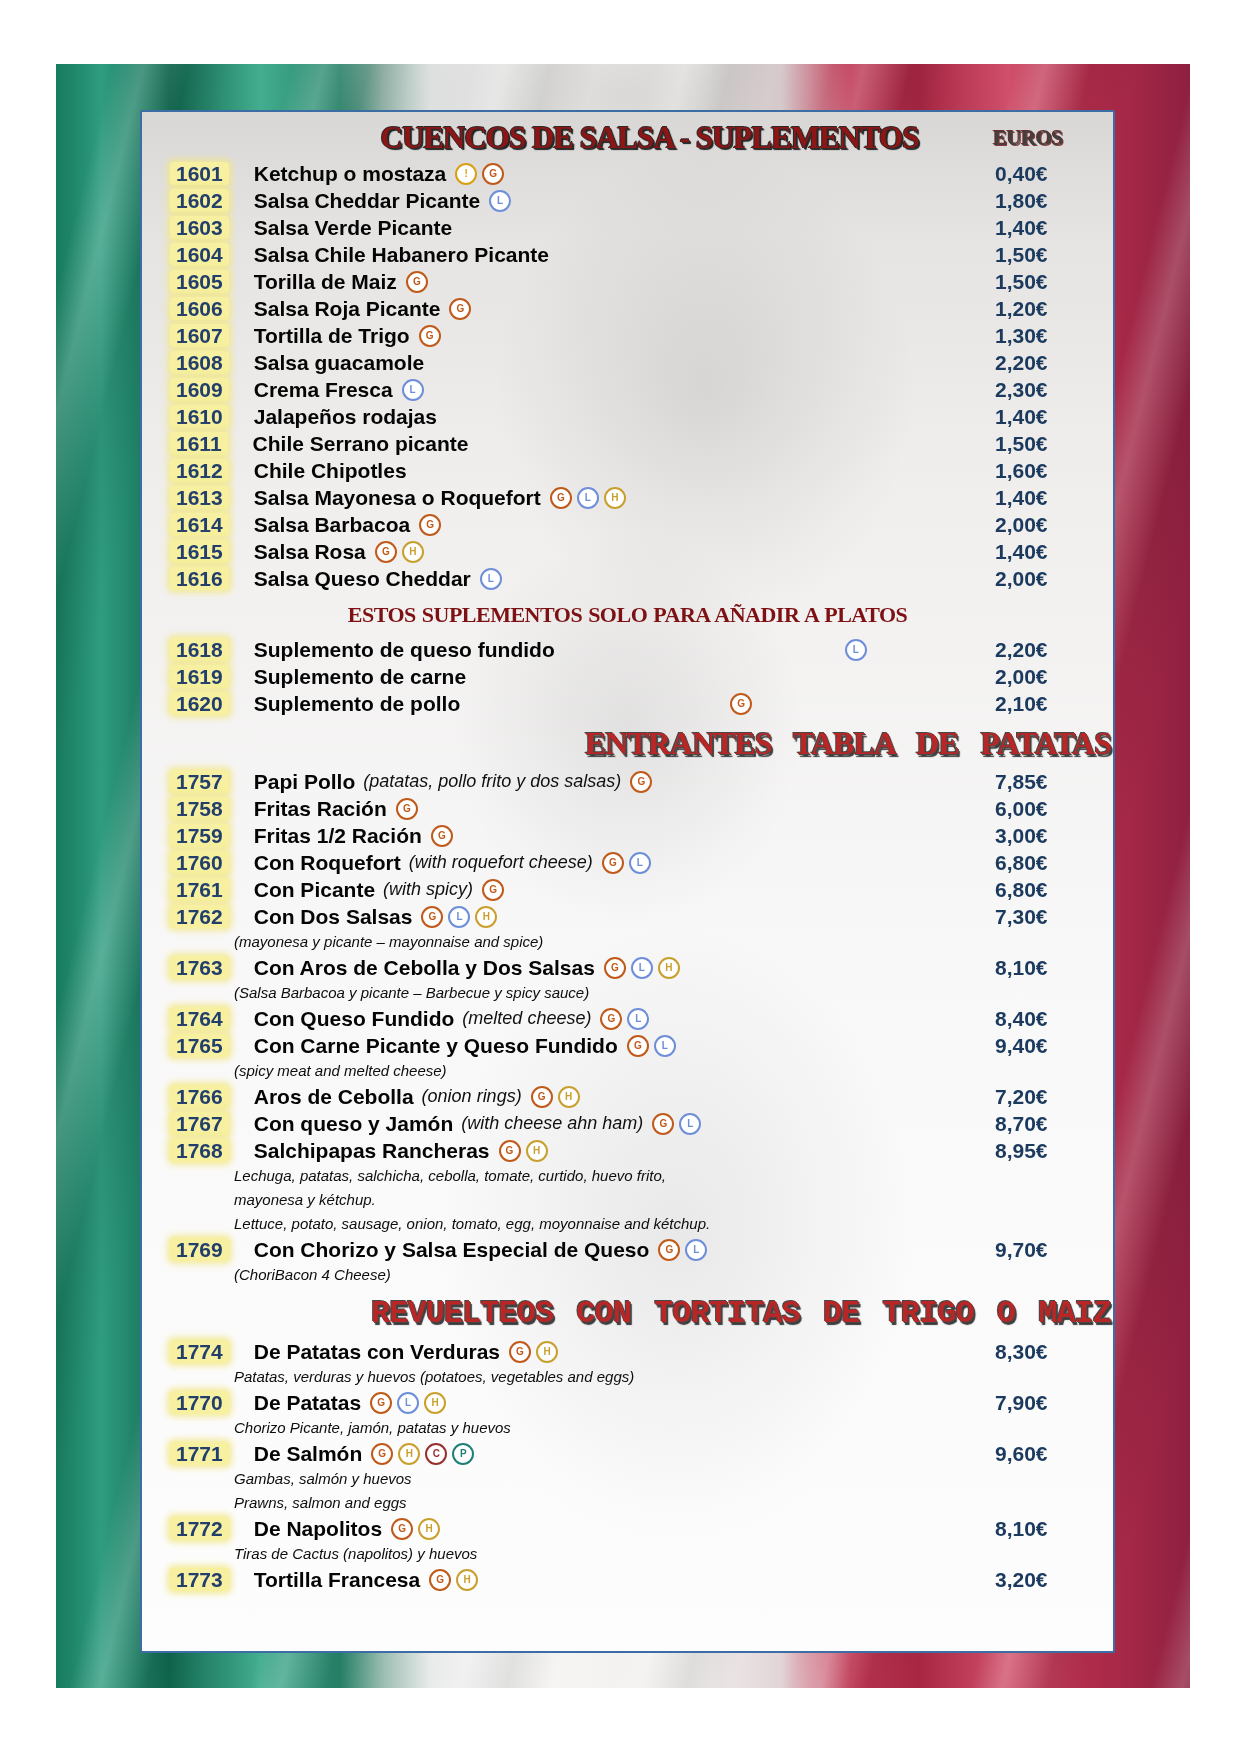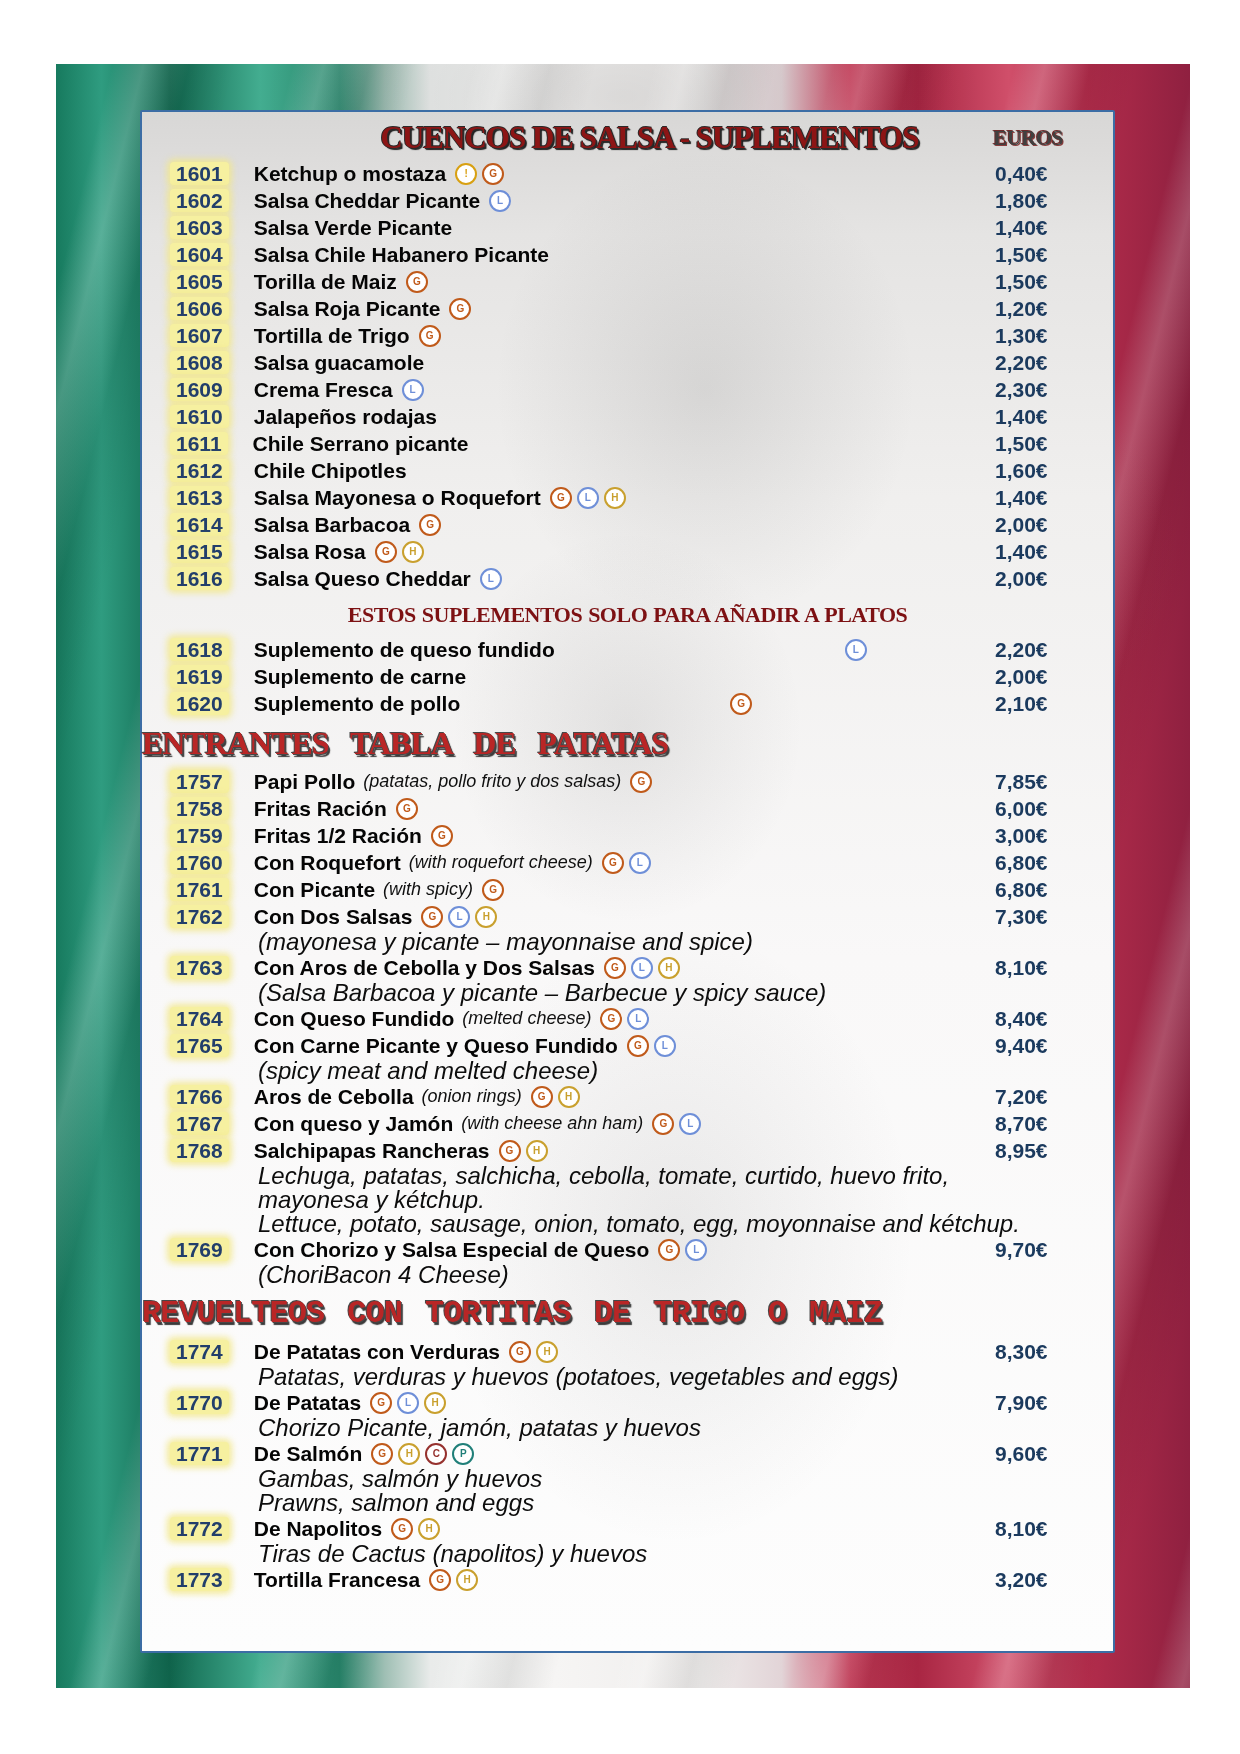--- a/index.html
+++ b/index.html
@@ -38,40 +38,40 @@
   .head-title{font-family:"Liberation Serif", serif;font-weight:bold;font-size:31px;
     letter-spacing:-1px;color:#8c1515;text-align:center;line-height:44px;
     text-shadow:1px 1px 0 #2a2a2a,-1px 0 0 #2a2a2a,0 -1px 0 #2a2a2a,2px 2px 1px #1c1c1c;}
   .euros{position:absolute;right:50px;top:10px;font-family:"Liberation Serif", serif;
     font-weight:bold;font-size:21px;letter-spacing:-0.5px;color:#404040;
     text-shadow:1px 1px 0 #8a3b3b,-1px -1px 0 #6e2b2b;}
   .sub-head{font-family:"Liberation Serif", serif;font-weight:bold;font-size:22px;
     letter-spacing:-0.5px;word-spacing:1px;color:#7d1113;text-align:center;
     margin:10px 0 8px 0;}
   .big-head{font-family:"Liberation Serif", serif;font-weight:bold;font-size:32px;
-    letter-spacing:-1px;color:#b92626;text-align:left;margin:8px 2px 6px 0;
+    letter-spacing:-1px;color:#b92626;text-align:right;margin:8px 2px 6px 0;
     text-shadow:1px 1px 0 #474747,-1px -1px 0 #474747,2px 3px 1px #3a3a3a;}
   .head-2{word-spacing:15px;}
   .head-3{word-spacing:5px;font-family:Liberation Mono, monospace;}
 
   
   .row{display:flex;align-items:center;height:27px;padding:0 52px 0 16px;}
   .num-wrap{flex:0 0 60px;display:flex;justify-content:flex-start;}
   .chip{display:inline-block;background:#f6f0a0;color:#223e6b;font-weight:700;font-size:21px;
     line-height:23px;padding:0 6px;border-radius:4px;
     box-shadow:0 0 6px 3px rgba(242,232,140,0.85);margin-left:12px;}
   .name{margin-left:25px;font-weight:700;font-size:21px;color:#050505;white-space:nowrap;text-align:right;}
   .note{margin-left:8px;font-style:italic;font-size:18px;color:#101010;white-space:nowrap;}
   .icons{display:inline-flex;gap:5px;margin-left:9px;align-items:center;}
   .allergen{display:inline-flex;align-items:center;justify-content:center;
     width:18px;height:18px;border-radius:50%;background:#ffffff;border:2px solid;
     font-size:10px;font-weight:bold;line-height:1;}
   .price{margin-left:auto;flex:0 0 66px;font-weight:700;font-size:21px;color:#1b3a5e;
     white-space:nowrap;text-align:left;}
-  .desc{padding-left:116px;font-style:italic;font-size:24px;line-height:24px;color:#0d0d0d;
+  .desc{padding-left:92px;font-style:italic;font-size:15px;line-height:24px;color:#0d0d0d;
     white-space:nowrap;}
 </style>
 </head>
 <body>
 
 <div class="page">
   <div class="flag">
     <div class="flag-sheen"></div>
   </div>
 

